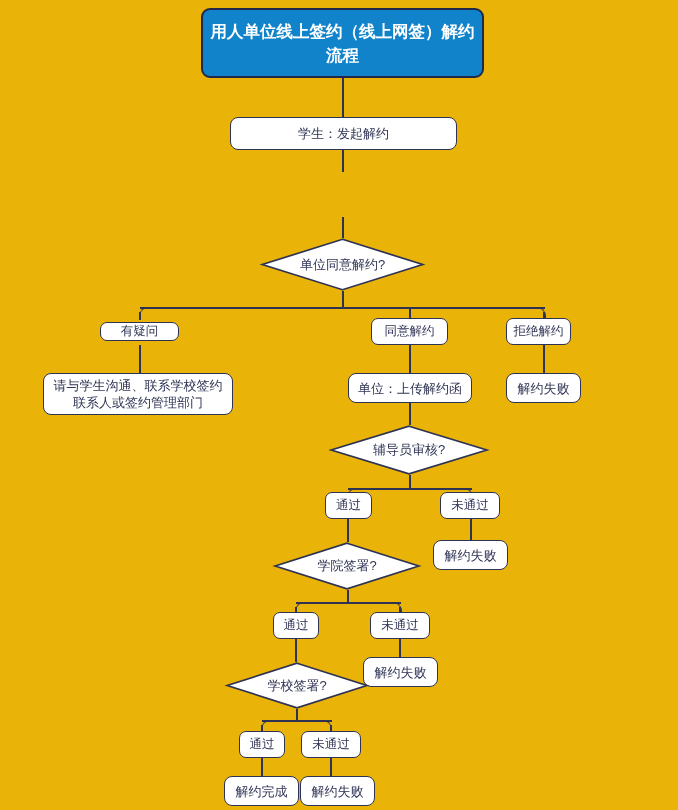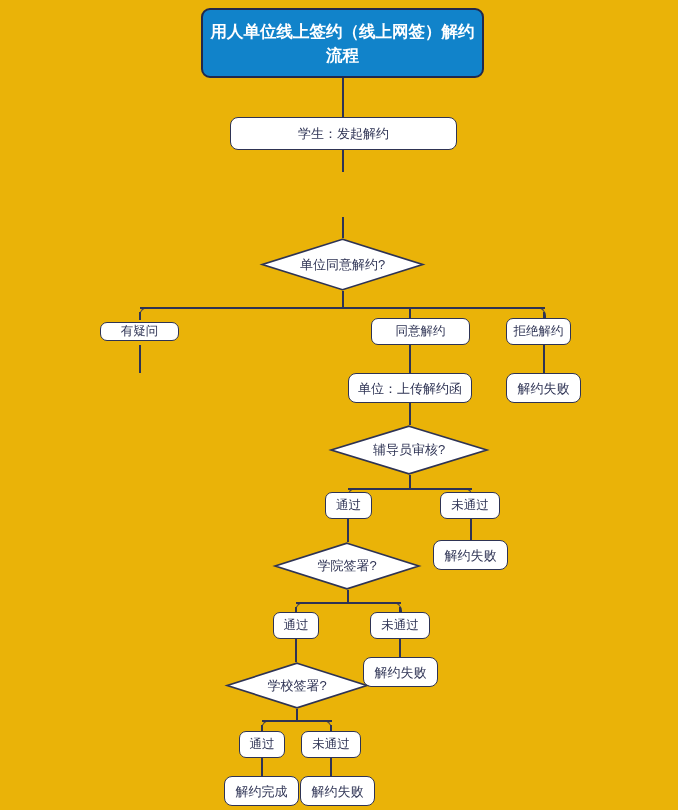--- a/index.html
+++ b/index.html
@@ -124,28 +124,29 @@
   <div class="elbow tl" style="left:139px; top:307px; width:12px; height:12px;"></div>
   <div class="edge v" style="left:139px; top:312px; height:8px;"></div>
 
   <div class="elbow tr" style="left:533px; top:307px; width:12px; height:12px;"></div>
   <div class="edge v" style="left:543px; top:312px; height:8px;"></div>
 
   <div class="edge v" style="left:409px; top:307px; height:13px;"></div>
 
   <div class="node small" style="left:100px; top:322px; width:79px; height:19px;">有疑问</div>
 
-  <div class="node small" style="left:371px; top:318px; width:99px; height:27px;">同意解约</div>
+  <div class="node small" style="left:371px; top:318px; width:77px; height:27px;">同意解约</div>
 
   <div class="node small" style="left:506px; top:318px; width:65px; height:27px;">拒绝解约</div>
 
   <div class="edge v" style="left:139px; top:345px; height:28px;"></div>
   <div class="edge v" style="left:409px; top:345px; height:28px;"></div>
   <div class="edge v" style="left:543px; top:345px; height:28px;"></div>
 
+  <div class="node" style="left:43px; top:373px; width:190px; height:42px;">请与学生沟通、联系学校签约联系人或签约管理部门</div>
 
   <div class="node" style="left:348px; top:373px; width:124px; height:30px;">单位：上传解约函</div>
 
   <div class="node" style="left:506px; top:373px; width:75px; height:30px;">解约失败</div>
 
   <div class="edge v" style="left:409px; top:403px; height:22px;"></div>
 
   <div class="diamond-wrap" style="left:330px; top:425px; width:158px; height:50px;">
     <svg width="158" height="50" viewBox="0 0 158 50">
       <polygon points="79,1.2 156.8,25 79,48.8 1.2,25" fill="#ffffff" stroke="#2e3354" stroke-width="1.7"></polygon>

